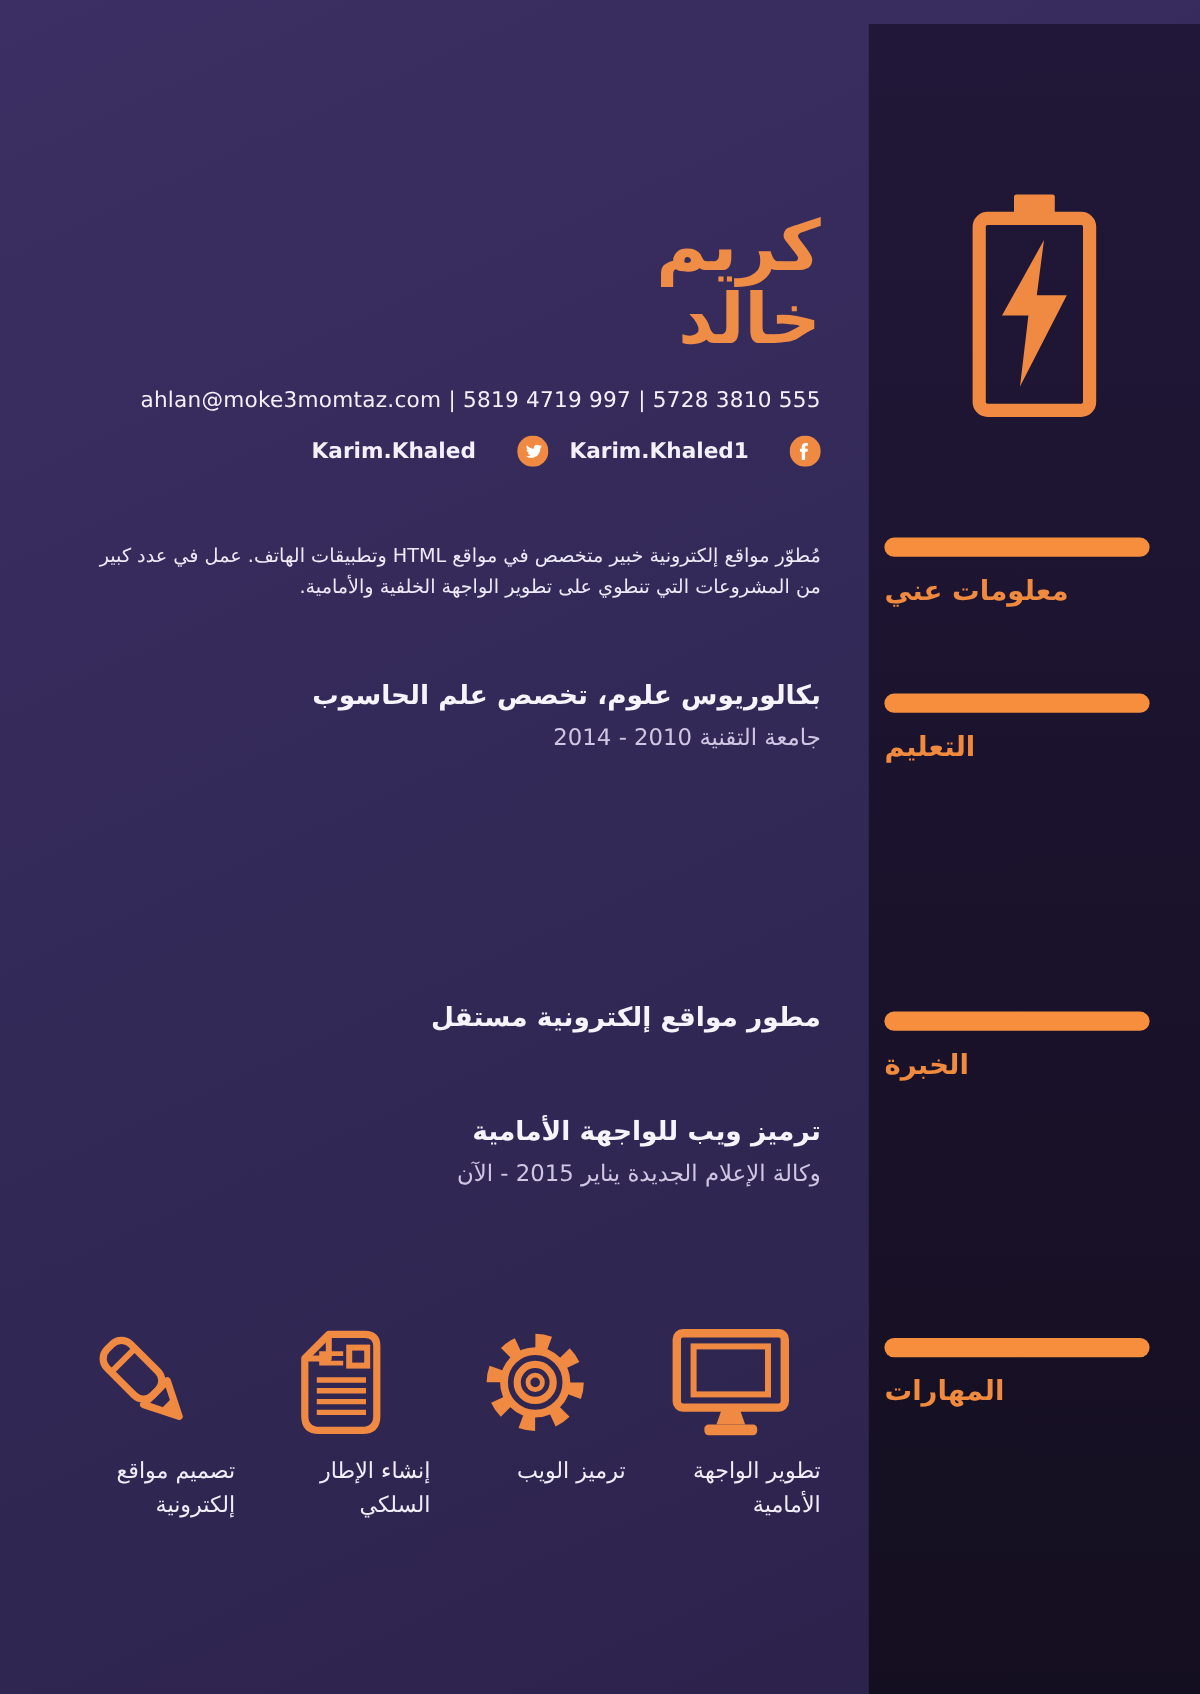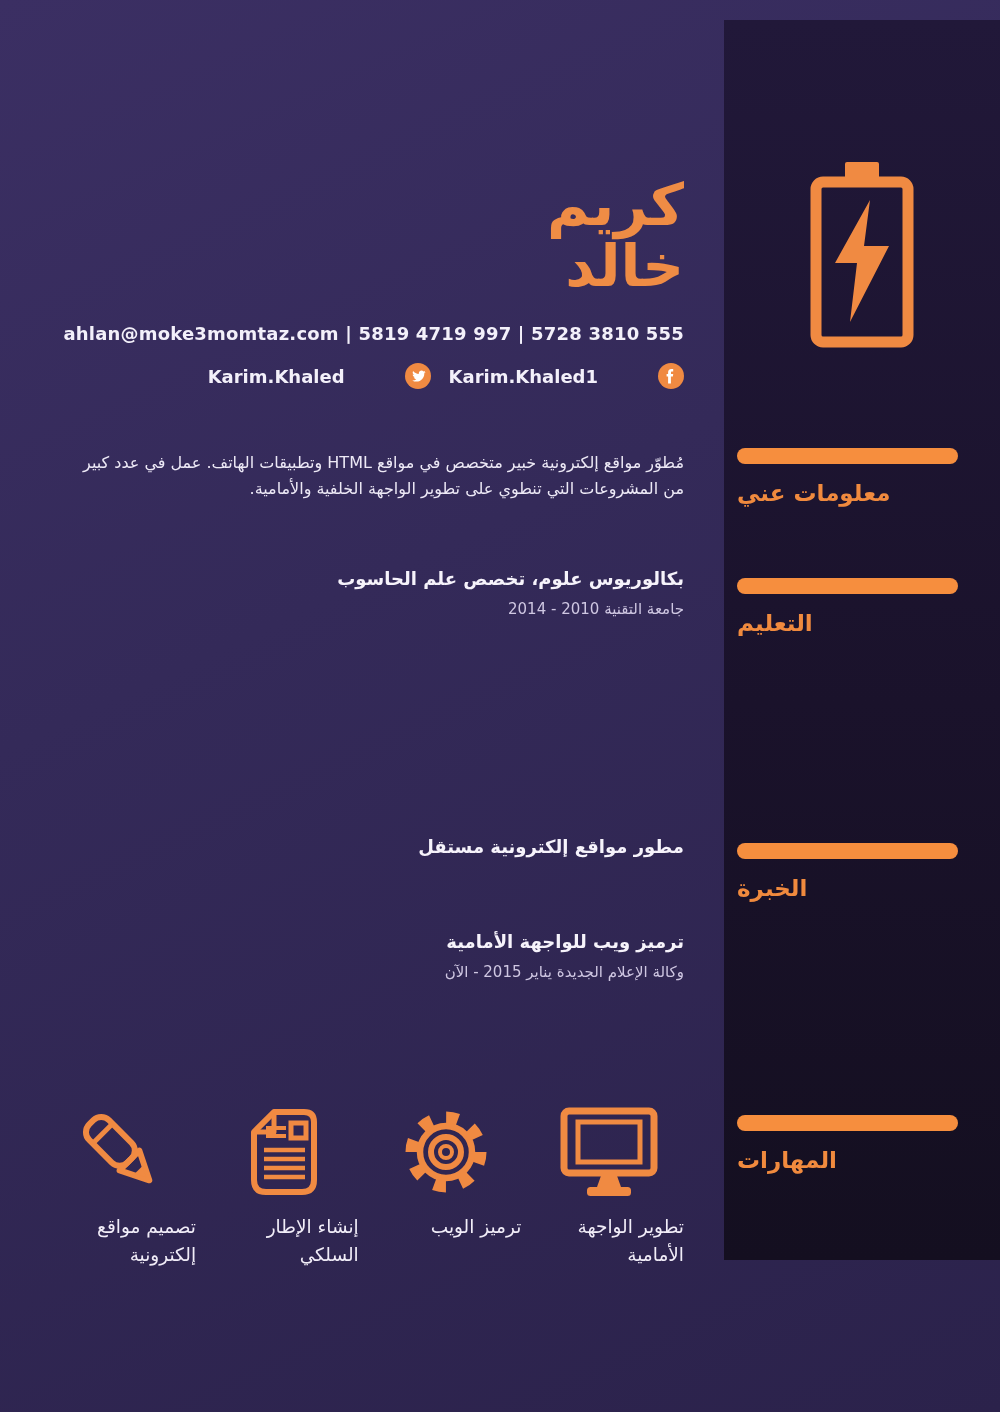--- a/index.html
+++ b/index.html
@@ -4,44 +4,44 @@
 <title>كريم خالد</title>
 <style>
   html,body{margin:0;padding:0;background:#221a3e;}
   .page{
     position:relative;width:1000px;height:1412px;overflow:hidden;
     background:linear-gradient(155deg,#3b2f63 0%,#342a59 40%,#2b224b 100%);
     font-family:"DejaVu Sans",sans-serif;
   }
   
   .sidebar{
-    position:absolute;left:724px;top:20px;width:276px;height:1240px;
+    position:absolute;left:724px;top:20px;width:276px;height:1392px;
     background:linear-gradient(180deg,#211839 0%,#1a122b 55%,#140f20 100%);
   }
   .logo{position:absolute;top:138px;left:50%;transform:translateX(-50%);}
   .side-section{position:absolute;left:13px;width:221px;}
   .s0{top:428px}.s1{top:558px}.s2{top:823px}.s3{top:1095px}
   .side-pill{width:221px;height:16px;border-radius:9px;background:#F68E3E;}
   .side-label{
     margin-top:16px;font-size:23px;font-weight:bold;color:#F08A3E;
     direction:rtl;text-align:left;letter-spacing:.2px;
   }
   
   .content{position:absolute;left:0;top:0;width:724px;height:1121px;direction:rtl;}
   .abs{position:absolute;right:40px;text-align:right;}
   .name{top:136px;font-size:58px;line-height:1.06;font-weight:bold;color:#EF8C45;}
   .job-title{top:270px;font-size:27px;font-weight:bold;color:#EF8C45;}
-  .contact{top:323px;direction:ltr;font-size:18px;font-weight:bold;color:#F3F0FA;white-space:nowrap;letter-spacing:.2px;}
+  .contact{top:323px;direction:ltr;font-size:18px;font-weight:normal;color:#F3F0FA;white-space:nowrap;letter-spacing:.2px;}
   .social-row{top:363px;display:flex;align-items:center;gap:18px;}
-  .social-group{display:flex;align-items:center;gap:60px;}
+  .social-group{display:flex;align-items:center;gap:34px;}
   .social-handle{font-size:18px;font-weight:bold;color:#F3F0FA;direction:ltr;}
   .social-icon{width:26px;height:26px;display:block;}
   .about{top:434px;width:602px;font-size:16px;line-height:1.62;color:#EDE9F6;}
-  .entry h3{margin:0 0 11px 0;font-size:18px;font-weight:bold;color:#F6F3FB;}
-  .entry .entry-details{font-size:15px;color:#CFC7E2;}
+  .entry h3{margin:0 0 11px 0;font-size:22px;font-weight:bold;color:#F6F3FB;}
+  .entry .entry-details{font-size:19px;color:#CFC7E2;}
   .e0{top:568px}.e1{top:690px}.e2{top:836px}.e3{top:931px}
   
   .skills-row{position:absolute;top:1103px;left:46px;width:638px;display:flex;justify-content:space-between;direction:rtl;}
   .skill{width:150px;}
   .skill-icon{height:98px;display:flex;align-items:center;justify-content:center;}
   .skill-label{margin-top:12px;font-size:18.5px;line-height:1.5;color:#F1EDF8;direction:rtl;}
   svg{display:block;}
 </style>
 </head>
 <body>

